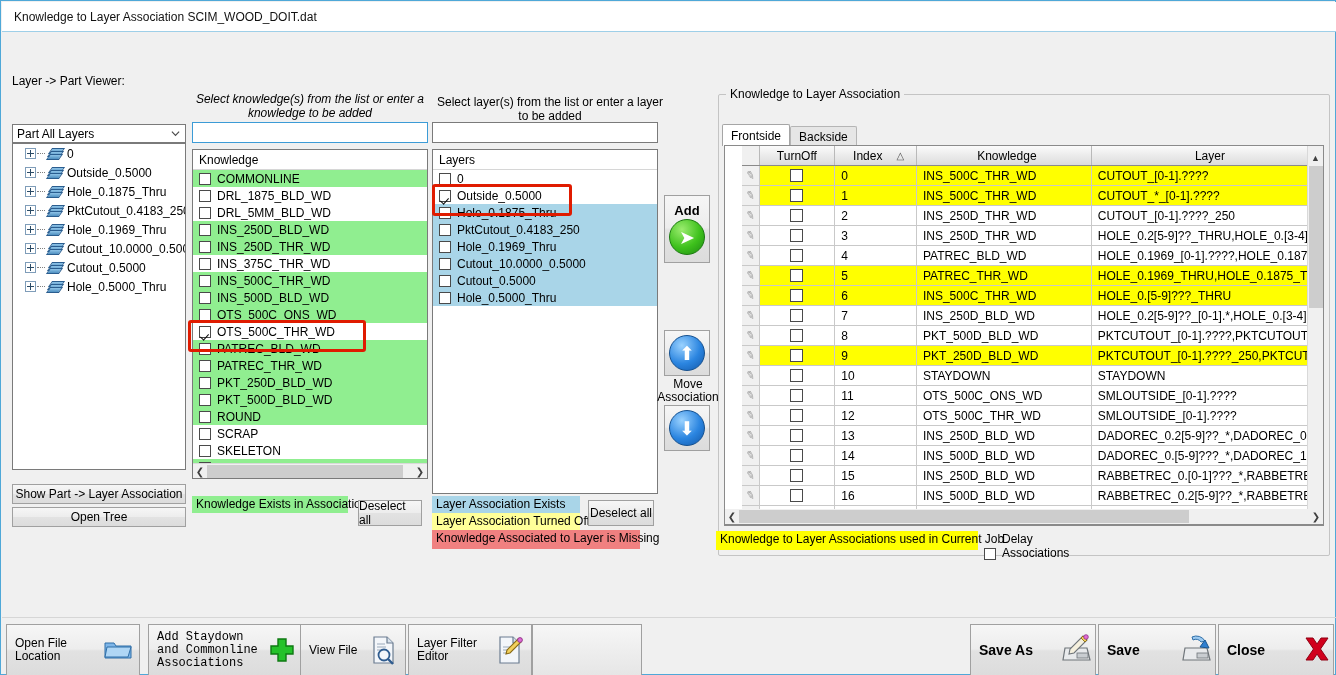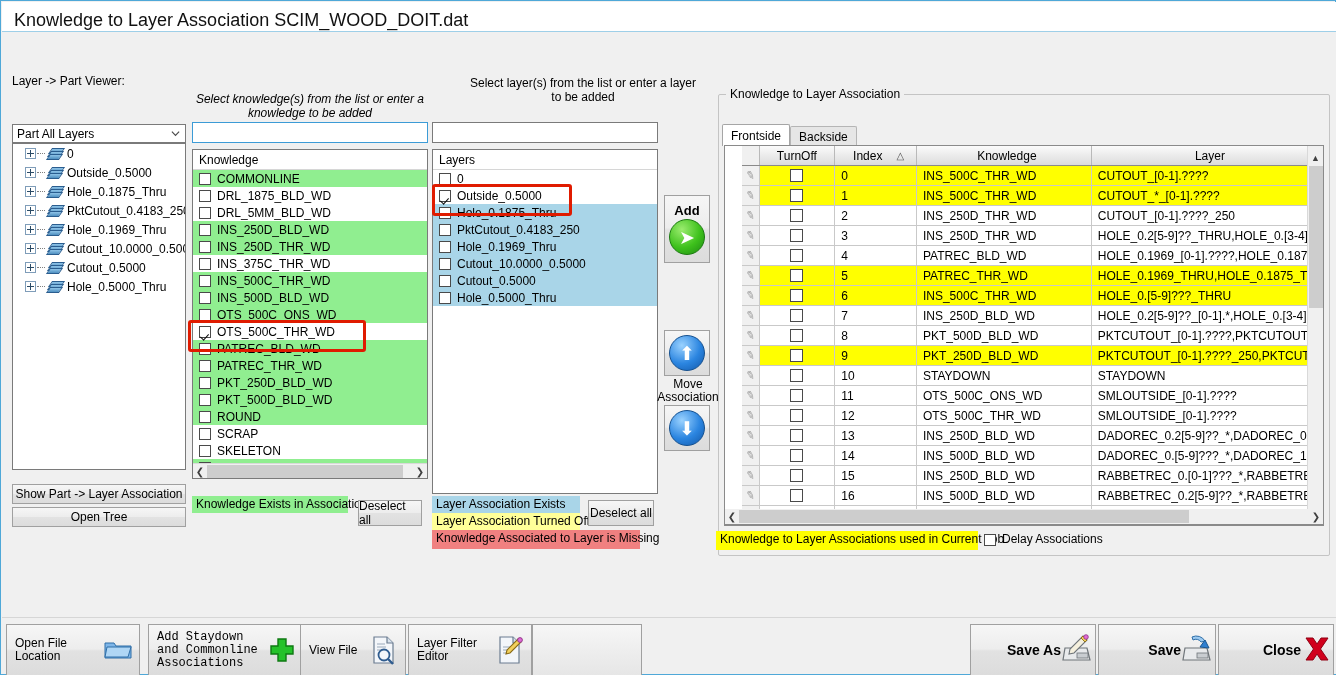--- a/index.html
+++ b/index.html
@@ -11,26 +11,27 @@
   }
   #app{
     position:relative;width:1336px;height:675px;box-sizing:border-box;
     border:1px solid #4fa8d8;background:#f0f0f0;
   }
   
   .titlebar{
     position:absolute;left:1px;top:1px;width:1334px;height:30px;
     background:#ffffff;box-sizing:border-box;
     border-bottom:1px solid #9ecfe8;
-    display:flex;align-items:flex-end;padding-left:12px;
-    font-size:18px;color:#111;
+    display:flex;align-items:center;padding-left:12px;
+    font-size:12px;color:#111;
   }
   .client{
-    position:absolute;left:1px;top:31px;width:1334px;height:642px;
+    position:absolute;left:1px;top:31px;width:1088px;height:642px;
     background:#f0f0f0;
+    border-radius:26px;
   }
   
   .lbl{font-size:12px;color:#000;}
   .center{text-align:center;}
   .txtinput{
     box-sizing:border-box;background:#fff;border:1px solid #7a7a7a;
     font-family:"Liberation Sans", sans-serif;font-size:12px;padding:2px 3px;
   }
   .txtinput.focus{border:1px solid #3c9bd6;}
   .btn{
@@ -98,21 +99,21 @@
   .blue{background:#A9D5E8;}
   .hscroll{
     position:absolute;left:0;bottom:0;width:100%;height:15px;background:#f0f0f0;
     border-top:1px solid #d9d9d9;display:flex;align-items:center;box-sizing:border-box;
   }
   .hs-btn{width:14px;height:14px;display:flex;align-items:center;justify-content:center;
      font-size:10px;color:#404040;flex:0 0 auto;}
   .hs-thumb{height:13px;background:#cdcdcd;flex:0 0 auto;}
   .hs-track{flex:1 1 auto;height:13px;background:#f0f0f0;}
   
-  #lHeader{position:absolute;left:430px;top:44px;width:236px;line-height:14px;margin-left:33px;}
+  #lHeader{position:absolute;left:430px;top:63px;width:236px;line-height:14px;}
   #lInput{position:absolute;left:430px;top:90px;width:226px;height:21px;}
   #lList{
     position:absolute;left:430px;top:117px;width:226px;height:345px;
     box-sizing:border-box;background:#fff;border:1px solid #7a7a7a;overflow:hidden;
   }
   
   #btnAdd{position:absolute;left:662px;top:163px;width:46px;height:68px;
      flex-direction:column;gap:1px;}
   #btnAdd b{font-size:13px;}
   #btnUp{position:absolute;left:662px;top:298px;width:46px;height:46px;}
@@ -183,21 +184,21 @@
   #tb1{left:4px;width:134px;gap:16px;}
   #tb2{left:146px;width:156px;font-family:Liberation Mono, monospace;}
   #tb3{left:298px;width:106px;}
   #tb4{left:406px;width:124px;}
   #tb5{left:530px;width:110px;background:linear-gradient(to bottom,#f6f6f6,#e6e6e6);}
   .tbtn .tl{flex:1 1 auto;text-align:left;padding-left:8px;line-height:13px;}
   .tbtn .ic{flex:0 0 auto;width:42px;display:flex;align-items:center;justify-content:center;}
   #rb1{position:absolute;left:968px;top:592px;width:126px;height:52px;}
   #rb2{position:absolute;left:1096px;top:592px;width:118px;height:52px;}
   #rb3{position:absolute;left:1216px;top:592px;width:116px;height:52px;}
-  .rb-lbl{font-weight:bold;font-size:14px;flex:1 1 auto;padding-left:8px;text-align:right;}
+  .rb-lbl{font-weight:bold;font-size:14px;flex:1 1 auto;padding-left:8px;text-align:left;}
   
   .ring{position:absolute;border:3px solid #E01B00;border-radius:3px;pointer-events:none;}
   #ring1{left:186px;top:288px;width:172px;height:26px;}
   #ring2{left:430px;top:152px;width:134px;height:26px;}
 </style>
 </head>
 <body>
 
 <div id="app">
 

